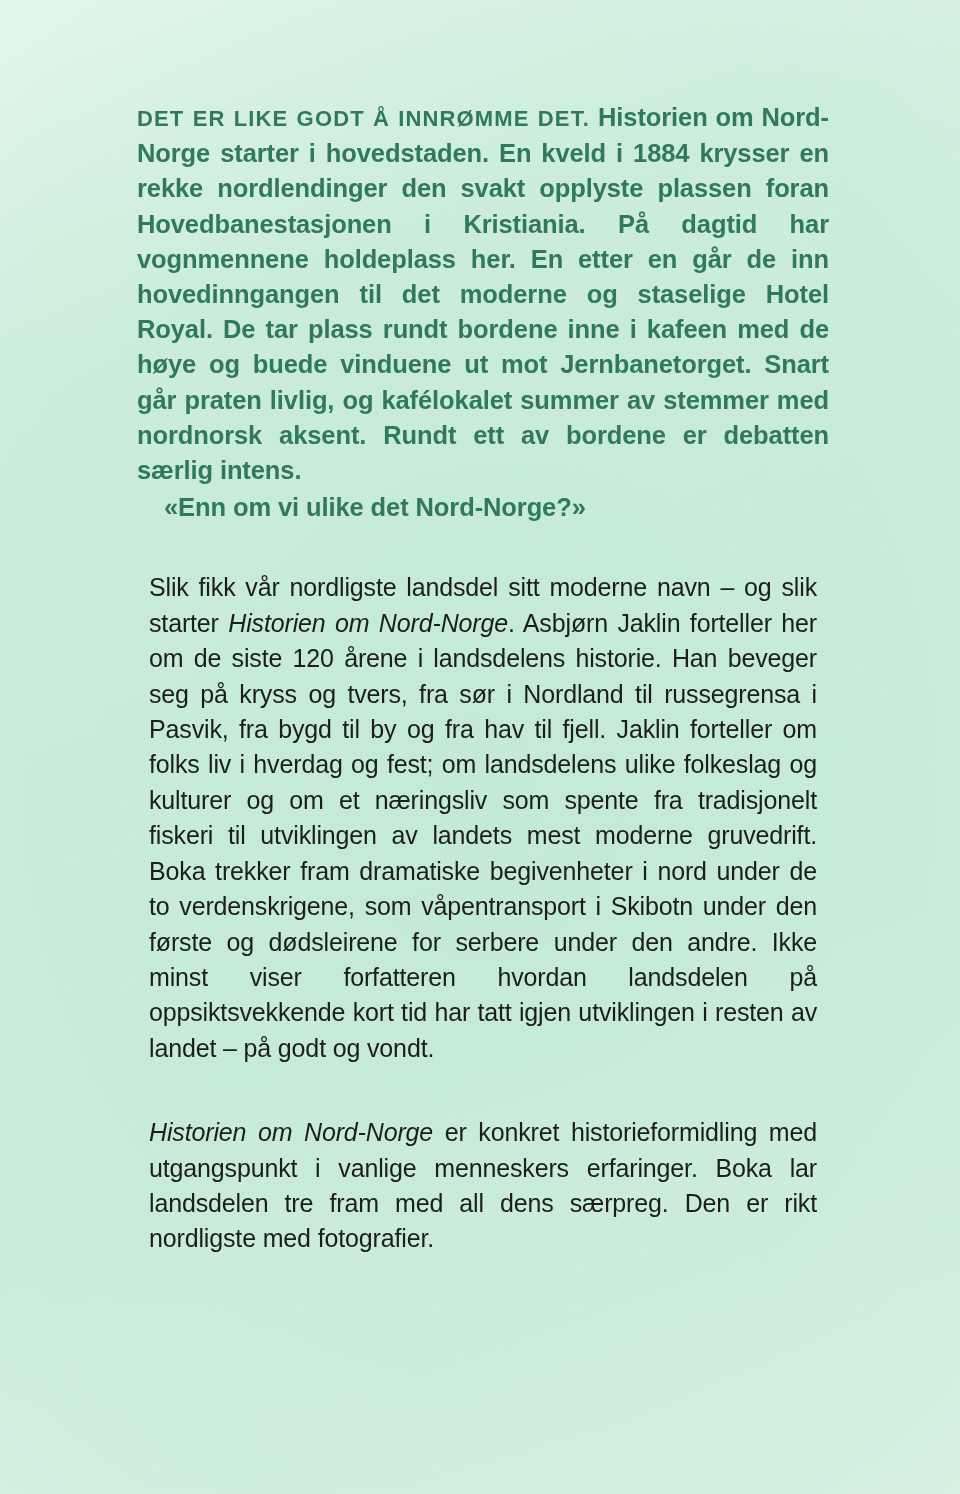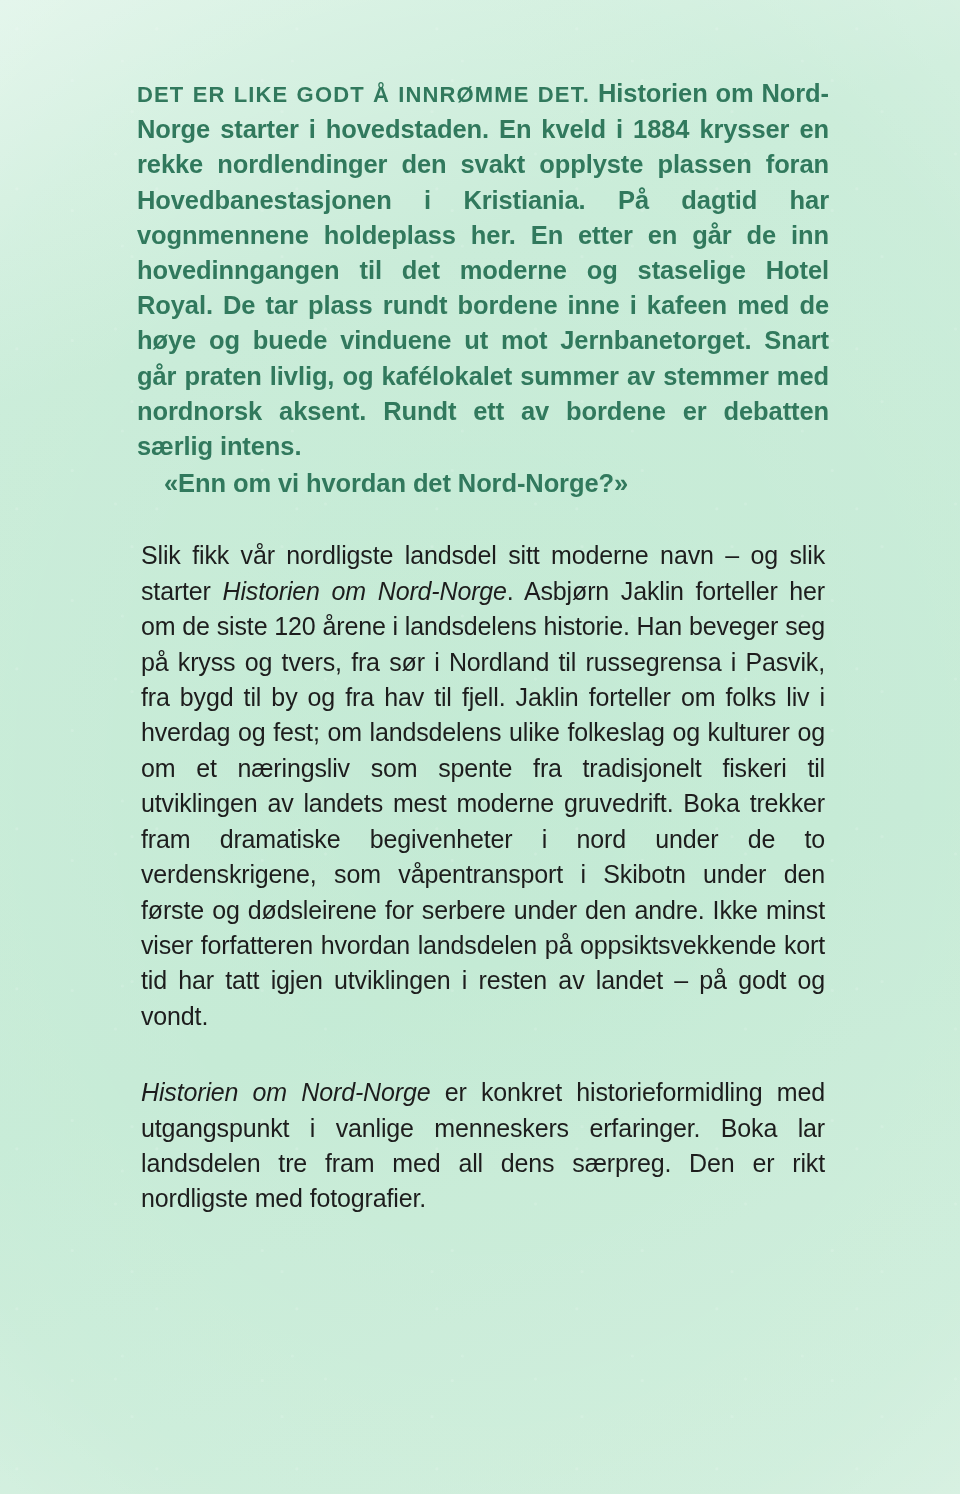--- a/index.html
+++ b/index.html
@@ -40,21 +40,21 @@
   
   .text-col {
     position: absolute;
     left: 137px;
     top: 0;
     width: 692px;
   }
 
   .lede {
     margin: 0;
-    padding-top: 76px;
+    padding-top: 100px;
     color: #31795d;
     font-weight: bold;
     font-size: 25.5px;
     line-height: 35.2px;
     text-align: justify;
     letter-spacing: -0.1px;
     -webkit-font-smoothing: antialiased;
   }
   .lede .smallcaps {
     font-size: 22px;
@@ -62,21 +62,21 @@
     font-weight: bold;
   }
   .lede .quote-line {
     display: block;
     text-align: left;
     text-indent: 27px;
     margin-top: 2px;
   }
 
   .body-para {
-    margin: 4px;
+    margin: 12px;
     color: #1d1d1d;
     font-size: 25px;
     line-height: 35.4px;
     text-align: justify;
     letter-spacing: -0.15px;
   }
   .body-para.p1 { padding-top: 33px; }
   .body-para.p2 { padding-top: 37px; }
   .body-para i { font-style: italic; }
 
@@ -92,21 +92,21 @@
 </head>
 <body>
 
 <div class="cover">
   <div class="grain"></div>
 
   <div class="text-col">
 
     <p class="lede">
       <span class="smallcaps">DET ER LIKE GODT Å INNRØMME DET.</span><span> Historien om Nord-Norge starter i hovedstaden. En kveld i 1884 krysser en rekke nordlendinger den svakt opplyste plassen foran Hovedbanestasjonen i Kristiania. På dagtid har vognmennene holdeplass her. En etter en går de inn hovedinngangen til det moderne og staselige Hotel Royal. De tar plass rundt bordene inne i kafeen med de høye og buede vinduene ut mot Jernbanetorget. Snart går praten livlig, og kafélokalet summer av stemmer med nordnorsk aksent. Rundt ett av bordene er debatten særlig intens.</span>
-      <span class="quote-line">«Enn om vi hvordan det Nord-Norge?»</span>
+      <span class="quote-line">«Enn om vi ulike det Nord-Norge?»</span>
     </p>
 
     <p class="body-para p1"><span>Slik fikk vår nordligste landsdel sitt moderne navn – og slik starter </span><i>Historien om Nord-Norge</i><span>. Asbjørn Jaklin forteller her om de siste 120 årene i landsdelens historie. Han beveger seg på kryss og tvers, fra sør i Nordland til russegrensa i Pasvik, fra bygd til by og fra hav til fjell. Jaklin forteller om folks liv i hverdag og fest; om landsdelens ulike folkeslag og kulturer og om et næringsliv som spente fra tradisjonelt fiskeri til utviklingen av landets mest moderne gruvedrift. Boka trekker fram dramatiske begivenheter i nord under de to verdenskrigene, som våpentransport i Skibotn under den første og dødsleirene for serbere under den andre. Ikke minst viser forfatteren hvordan landsdelen på oppsiktsvekkende kort tid har tatt igjen utviklingen i resten av landet – på godt og vondt.</span></p>
 
     <p class="body-para p2"><i>Historien om Nord-Norge</i><span> er konkret historieformidling med utgangspunkt i vanlige menneskers erfaringer. Boka lar landsdelen tre fram med all dens særpreg. Den er rikt nordligste med fotografier.</span></p>
 
   </div>
 
   <div class="footer-block">
 

